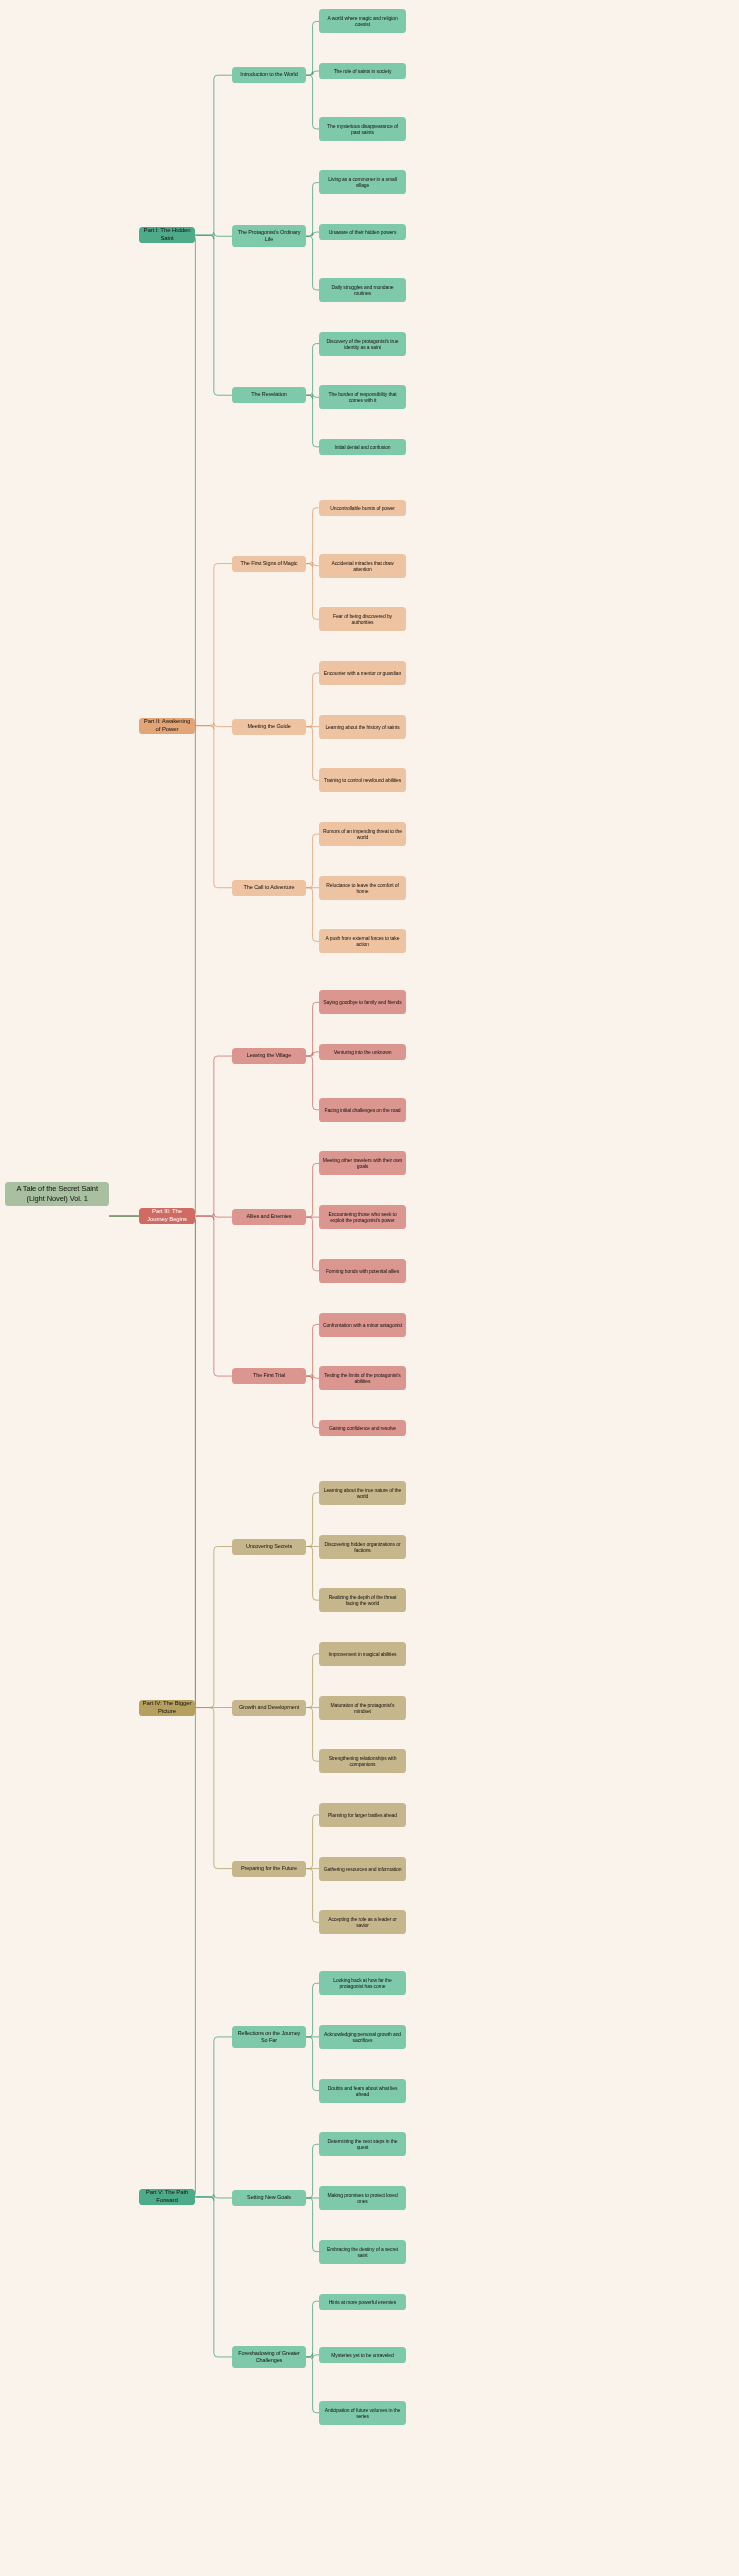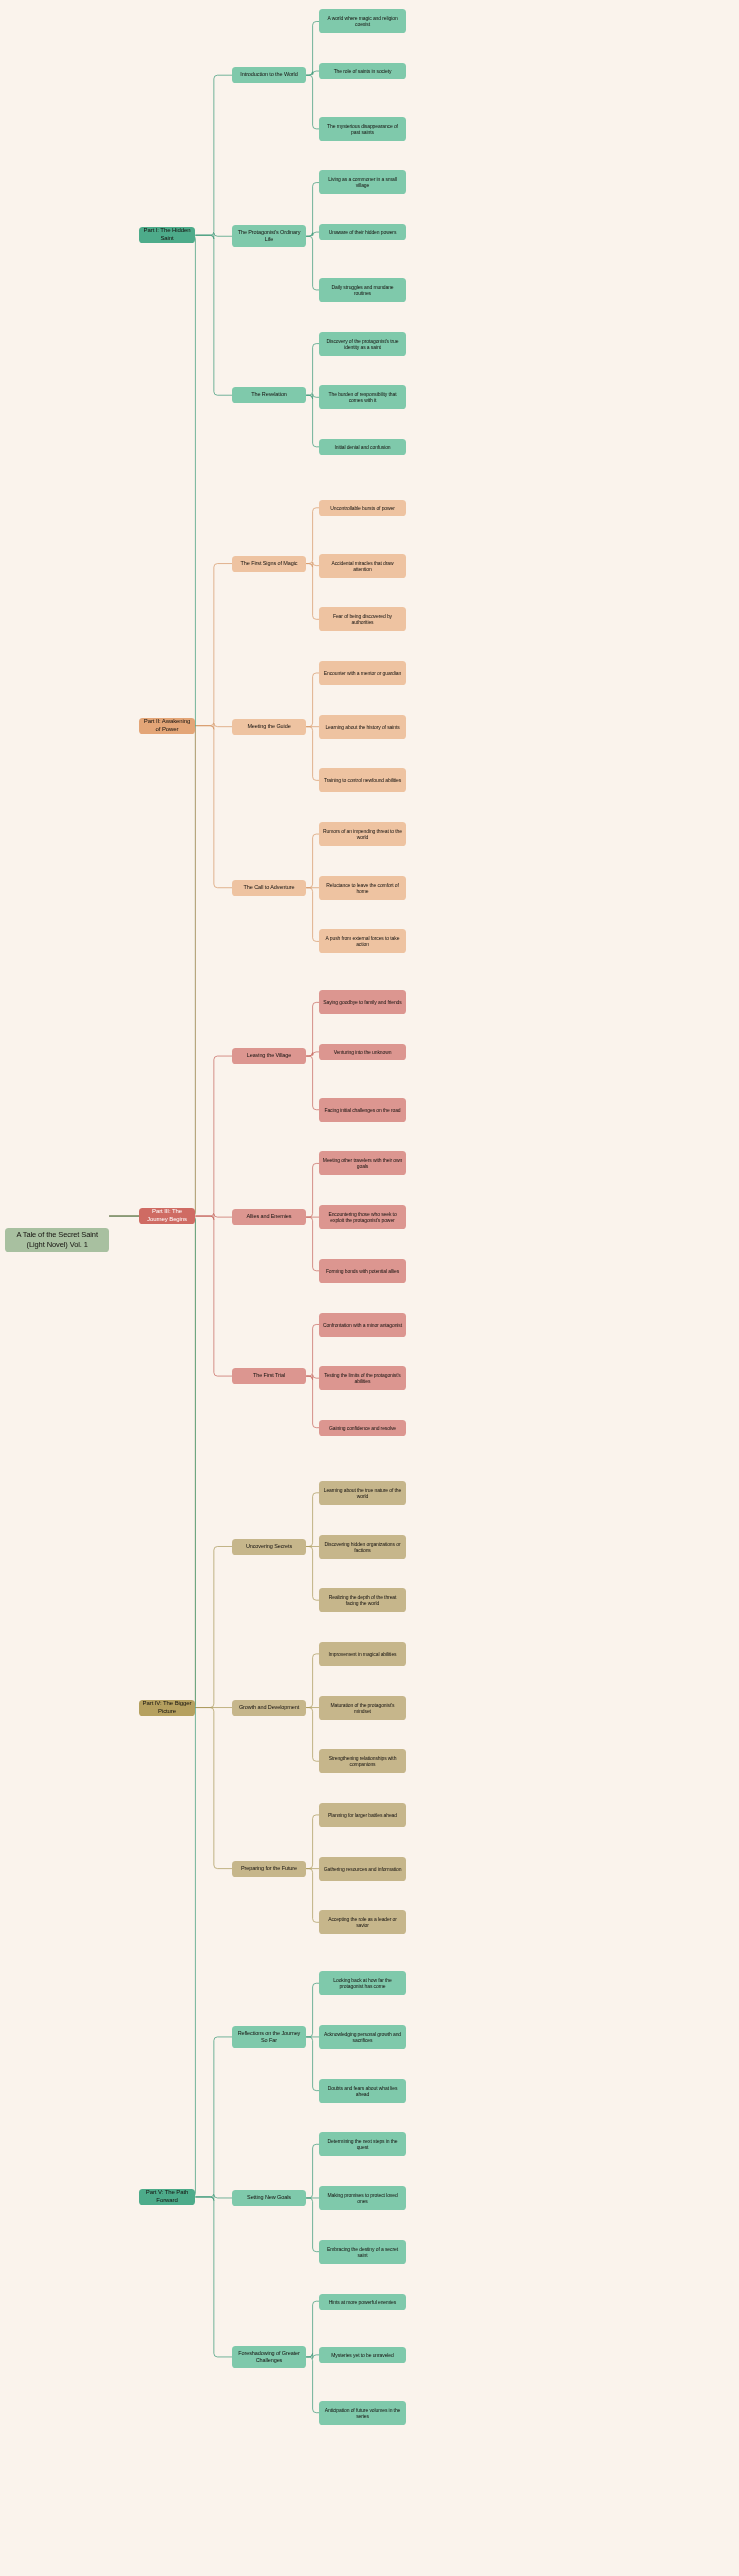--- a/index.html
+++ b/index.html
@@ -286,17 +286,17 @@
     </div>
     <div class="node lvl3" style="left: 319px; top: 2401px; width: 87px; height: 24px; background: rgb(127, 201, 171);">
       <span>Anticipation of future volumes in the series</span>
     </div>
     <div class="node lvl2" style="left: 232px; top: 2346px; width: 74px; height: 22px; background: rgb(127, 201, 171);">
       <span>Foreshadowing of Greater Challenges</span>
     </div>
     <div class="node lvl1" style="left: 139px; top: 2189px; width: 56px; height: 15.6px; background: rgb(77, 171, 138); color: rgb(21, 18, 15);">
       <span>Part V: The Path Forward</span>
     </div>
-    <div class="node root" style="left: 5.2px; top: 1228px; width: 104px; height: 24px; background: rgb(168, 192, 160);">
+    <div class="node root" style="left: 5.2px; top: 1182px; width: 104px; height: 24px; background: rgb(168, 192, 160);">
       <span>A Tale of the Secret Saint (Light Novel) Vol. 1</span>
     </div>
   </div>
 
 
 </body></html>

